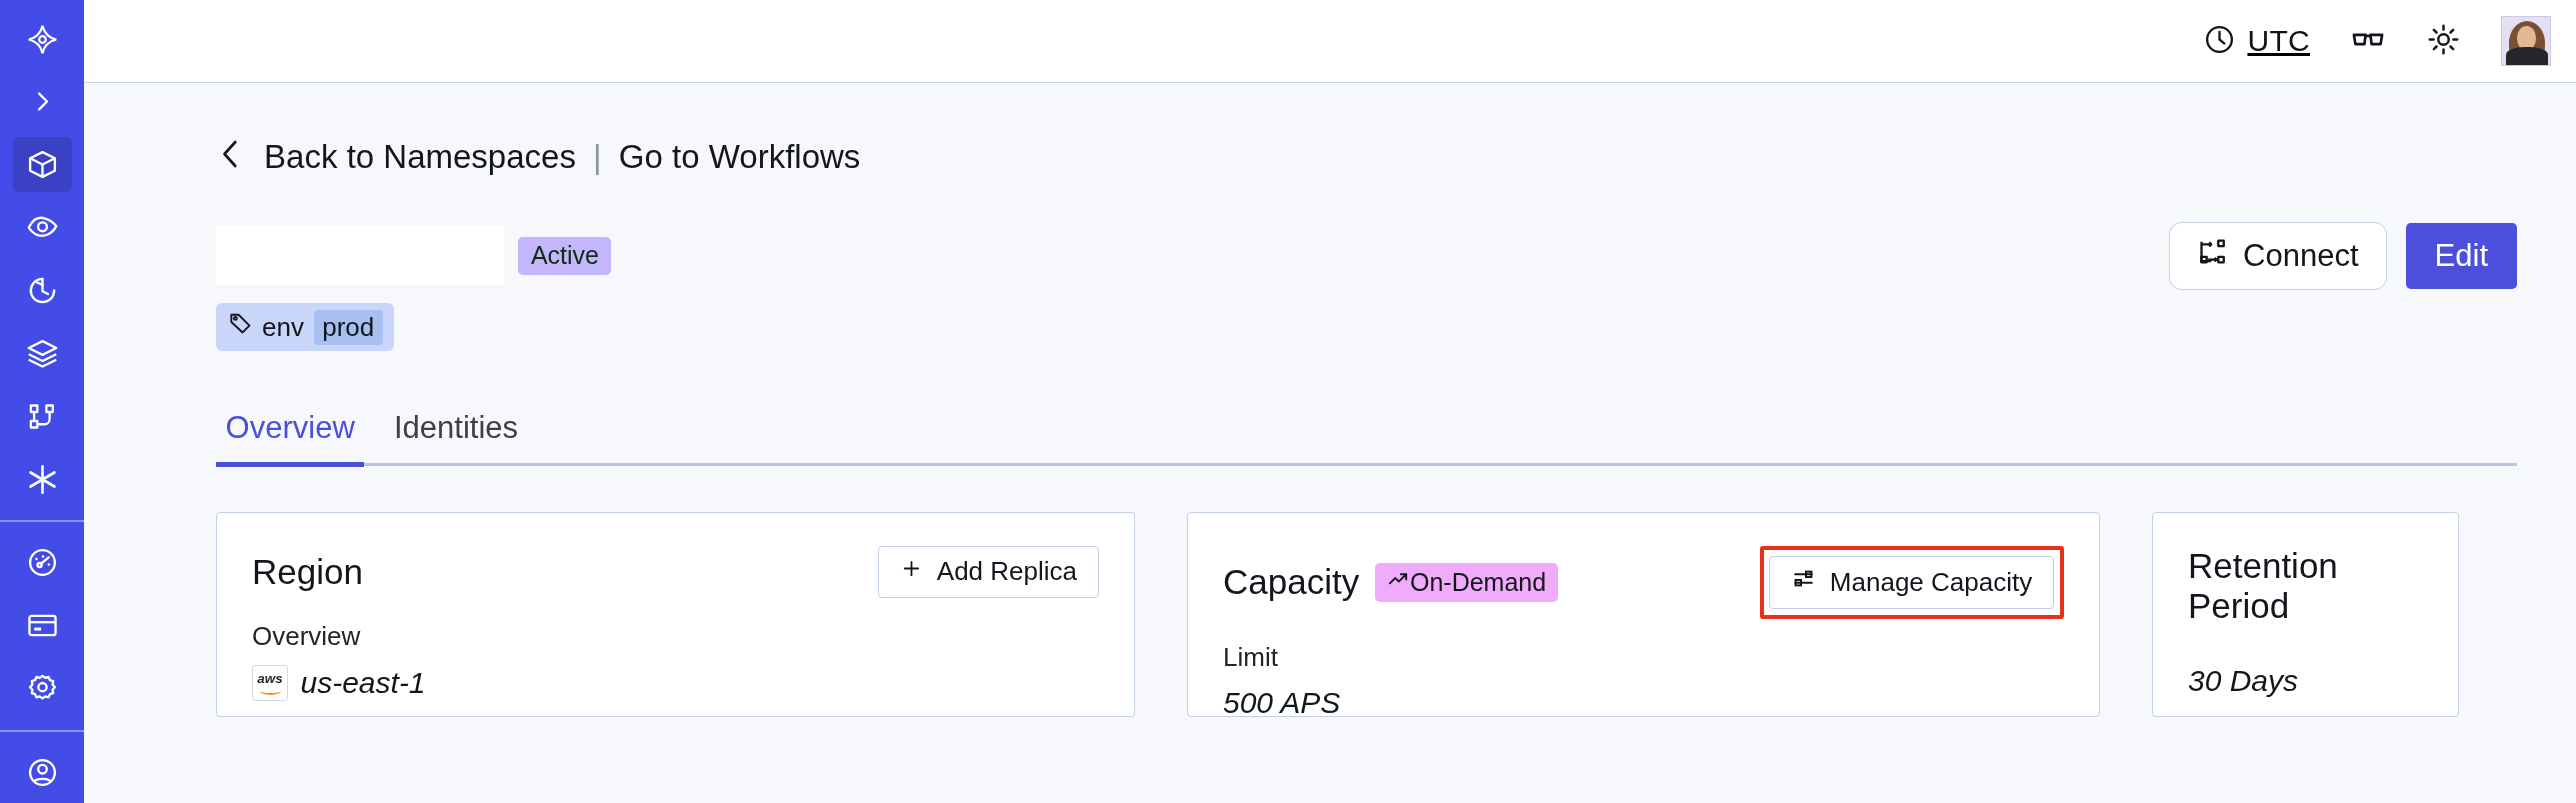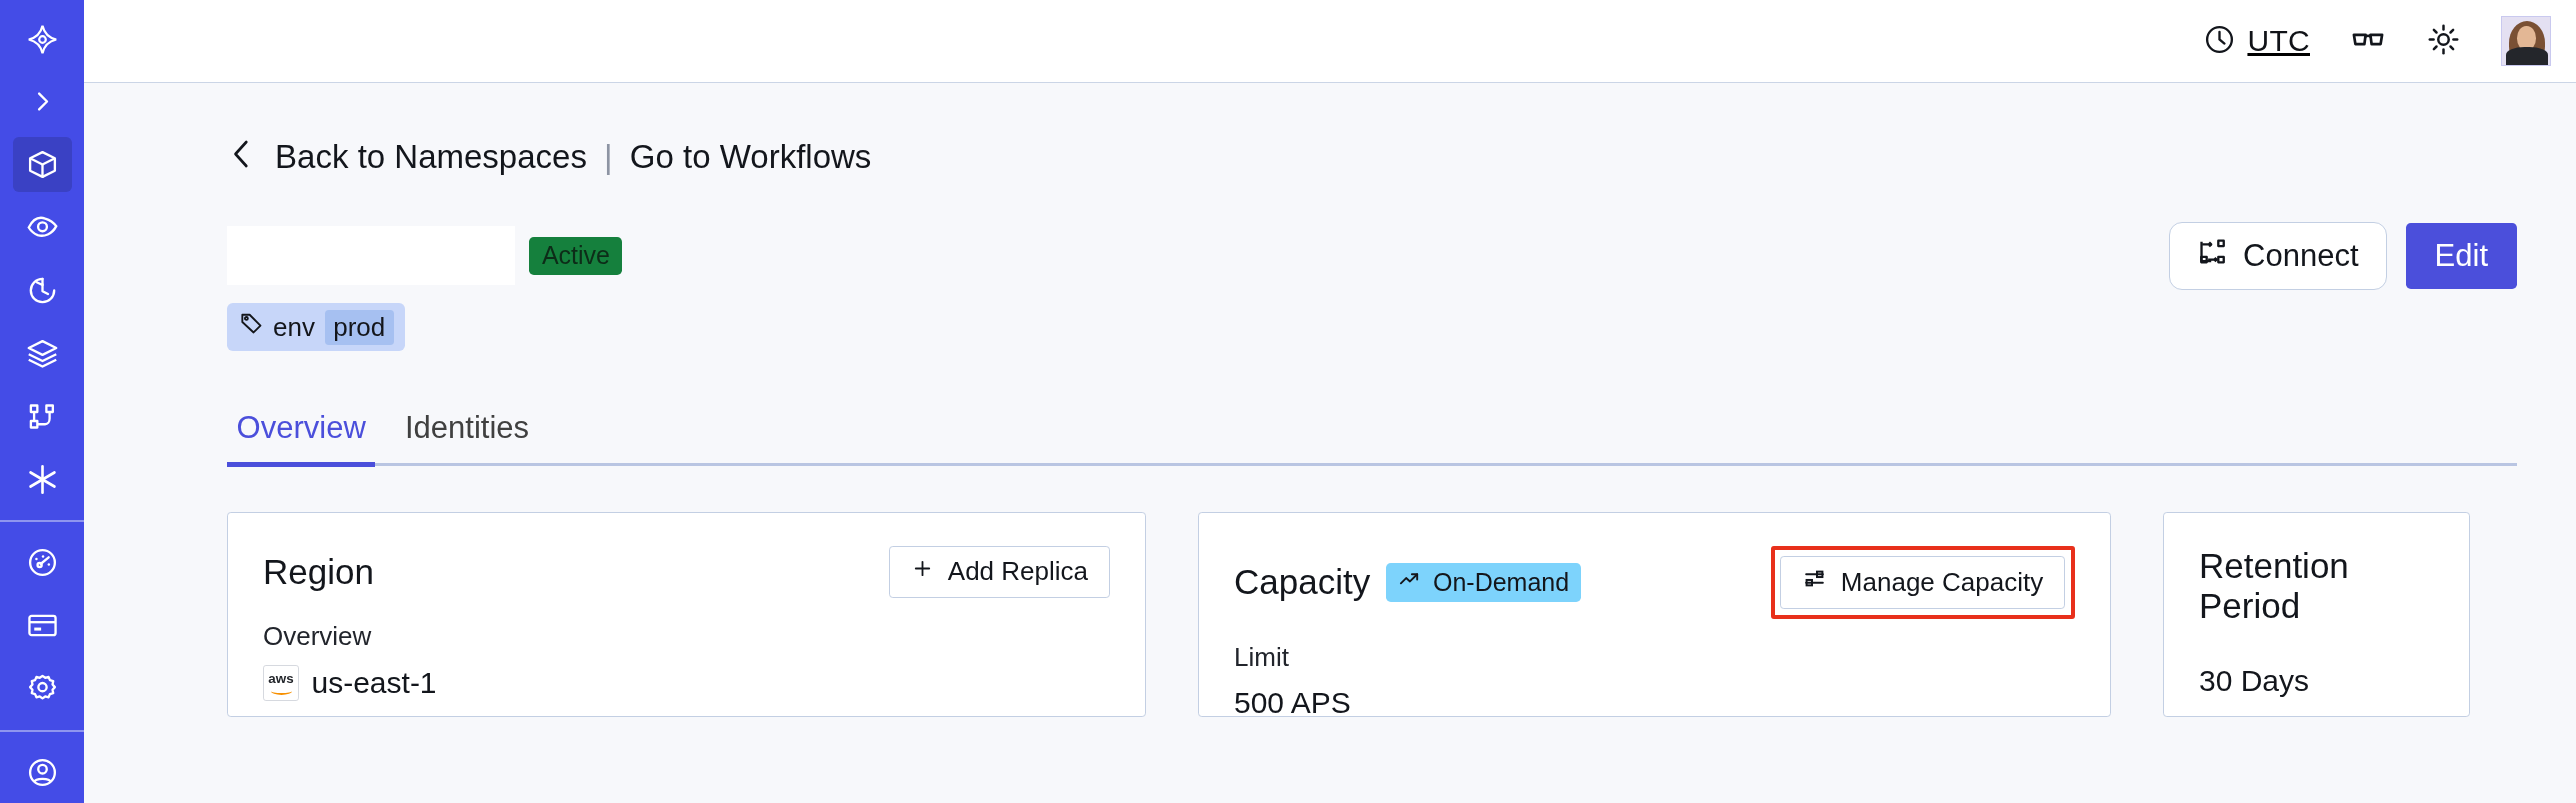--- a/index.html
+++ b/index.html
@@ -65,21 +65,21 @@
   }
   
   #avatar .hair { position:absolute; left:6.7px; top:3.8px; width:36px; height:44px; background:#7a5034; border-radius:50% 50% 42% 42%; }
   #avatar .face { position:absolute; left:15.3px; top:8.6px; width:19px; height:25px; background:#e3b795; border-radius:48% 48% 50% 50%; }
   #avatar .body { position:absolute; left:3.8px; bottom:0; width:42px; height:18px; background:#24262b; border-radius:44% 44% 0 0; }
 
   
   #main {
     flex: 1 1 auto;
     background: #f7f8fb;
-    padding: 0 0 0 13px;
+    padding: 0 0 0 2px;
     overflow: hidden;
   }
   #content { padding: 53px 59px 0 130px; }
 
   
   #breadcrumb {
     display: flex; align-items: center; gap: 15.3px;
     font-size: 33px; color: #13161c;
     margin-bottom: 44px;
   }
@@ -91,21 +91,21 @@
   #title-row {
     display: flex; align-items: center;
     min-height: 59px;
   }
   #title-redacted {
     width: 288px; height: 59px;
     background: #ffffff;
     flex: 0 0 288px;
   }
   #status-badge {
-    background: #15803d; color: #0d2c18;
+    background: #c4b5fd; color: #0d2c18;
     font-size: 25px;
     padding: 4.8px 12.5px;
     border-radius: 4.8px;
     margin-left: 14.4px;
   }
   #title-actions { margin-left: auto; display: flex; align-items: center; gap: 19px; }
   .btn-outline {
     background: #ffffff;
     border: 1.9px solid #c3cfe3;
     border-radius: 13px;
@@ -167,24 +167,24 @@
     height: 205px;
     position: relative;
   }
   .card.region   { flex: 0 0 919px; }
   .card.capacity { flex: 0 0 913px; }
   .card.retention{ flex: 0 0 307px; }
 
   .card-head { display: flex; align-items: center; }
   .card-title { font-size: 35px; color: #13161c; font-weight: 400; }
   .pill-ondemand {
-    background: #7dd3fc; color: #14161b;
+    background: #f0abfc; color: #14161b;
     font-size: 25px; border-radius: 4.8px;
     padding: 4.8px 11.5px; margin-left: 16.3px;
-    display: flex; align-items: center; gap: 12px;
+    display: flex; align-items: center; gap: 0;
     white-space: nowrap;
   }
   .card-head .card-action { margin-left: auto; }
   .btn-card {
     background: #ffffff;
     border: 1.9px solid #c3cfe3;
     border-radius: 3.8px;
     display: flex; align-items: center; gap: 13.4px;
     padding: 9.6px 21px;
     font-size: 26px; color: #13161c;
@@ -193,21 +193,21 @@
   .highlight-box {
     border: 4.8px solid #e8301b;
     border-radius: 2.9px;
     padding: 5.8px;
     display: inline-flex;
   }
   .card-sub { font-size: 26px; color: #22252c; margin-top: 23px; }
   .card-val {
     font-size: 30px; color: #13161c;
     margin-top: 13.4px;
-    display: flex; align-items: center; gap: 12.5px;
+    display: flex; align-items: center; gap: 12.5px; font-style: italic;
   }
   .aws-chip {
     width: 36px; height: 36px;
     border: 1.9px solid #d6d9df;
     background: #fff;
     border-radius: 2.9px;
     display: flex; flex-direction: column;
     align-items: center; justify-content: center;
     flex: 0 0 36px;
   }

